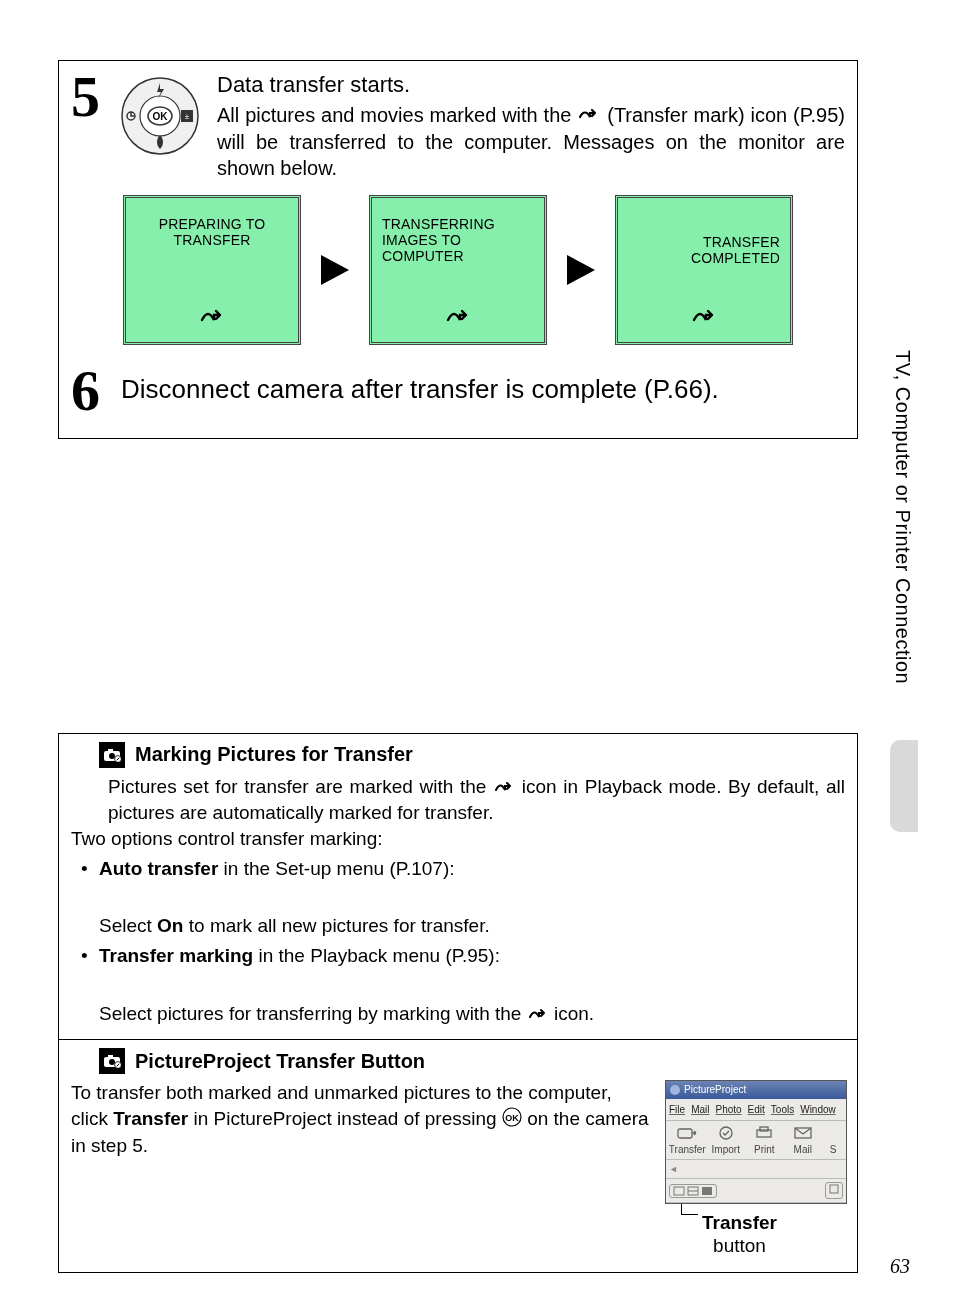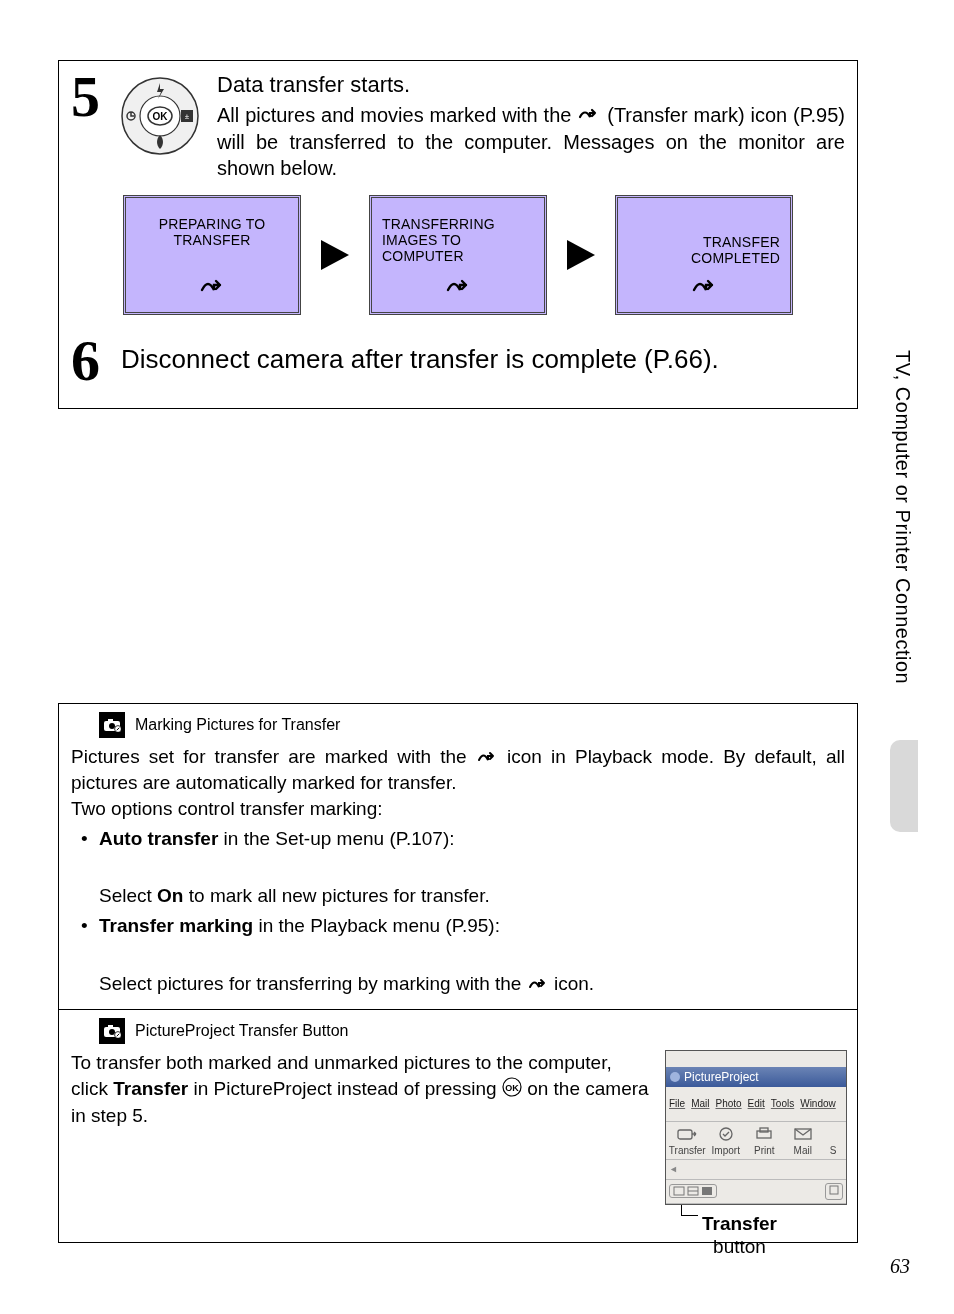--- a/index.html
+++ b/index.html
@@ -53,25 +53,25 @@
     vertical-align: middle;
   }
   .transfer-row {
     display: flex;
     align-items: center;
     justify-content: center;
     padding: 4px 8px 16px 8px;
   }
   .transfer-panel {
     width: 178px;
-    height: 120px;
+    height: 150px;
     box-sizing: border-box;
     border: 3px double #444;
     position: relative;
-    background: #c4b5fd;
+    background: #86efac;
   }
   .transfer-panel .label {
     position: absolute;
     top: 18px;
     left: 10px;
     right: 10px;
     font-size: 14px;
     letter-spacing: 0.2px;
   }
   .transfer-panel .label-center {
@@ -116,39 +116,39 @@
   .info-block {
     padding: 8px 12px 12px 12px;
   }
   .info-divider {
     border-top: 1px solid #000;
     margin: 0;
   }
   .info-heading {
     display: flex;
     align-items: center;
-    font-size: 16px;
-    font-weight: normal;
+    font-size: 20px;
+    font-weight: bold;
     margin-bottom: 6px;
     padding-left: 28px;
   }
   .info-heading .icon-box {
     width: 26px;
     height: 26px;
     background: #000;
     margin-right: 10px;
     display: inline-flex;
     align-items: center;
     justify-content: center;
   }
   .info-body {
     font-size: 19px;
     line-height: 1.35;
   }
-  .justify { text-align: justify; }
+  .justify { text-align: justify; margin-left: 37px; }
   .bullet-list {
     list-style: none;
     padding: 0;
     margin: 4px 0 0 6px;
   }
   .bullet-list li {
     position: relative;
     padding-left: 22px;
     margin-bottom: 2px;
   }
@@ -175,36 +175,35 @@
     width: 180px;
     border: 1px solid #555;
     background: #eceae6;
     font-size: 10px;
     color: #222;
   }
   .pp-titlebar {
     background: linear-gradient(#6b84b5, #3b5a9a);
     color: #fff;
     padding: 2px 4px;
-    font-size: 12px;
+    font-size: 10px;
     display: flex;
     align-items: center;
-    margin-top: 16px;
   }
   .pp-titlebar-dot {
     width: 10px;
     height: 10px;
     border-radius: 50%;
     background: #9fb4de;
     margin-right: 4px;
     display: inline-block;
   }
   .pp-menubar {
     background: #eceae6;
-    padding: 10px 3px;
+    padding: 4px 3px;
     font-size: 10px;
     display: flex;
     gap: 6px;
     border-bottom: 1px solid #bbb;
   }
   .pp-menubar span { text-decoration: underline; text-decoration-color: #666; }
   .pp-toolbar {
     display: flex;
     background: #eceae6;
     padding: 4px 2px 2px 2px;

